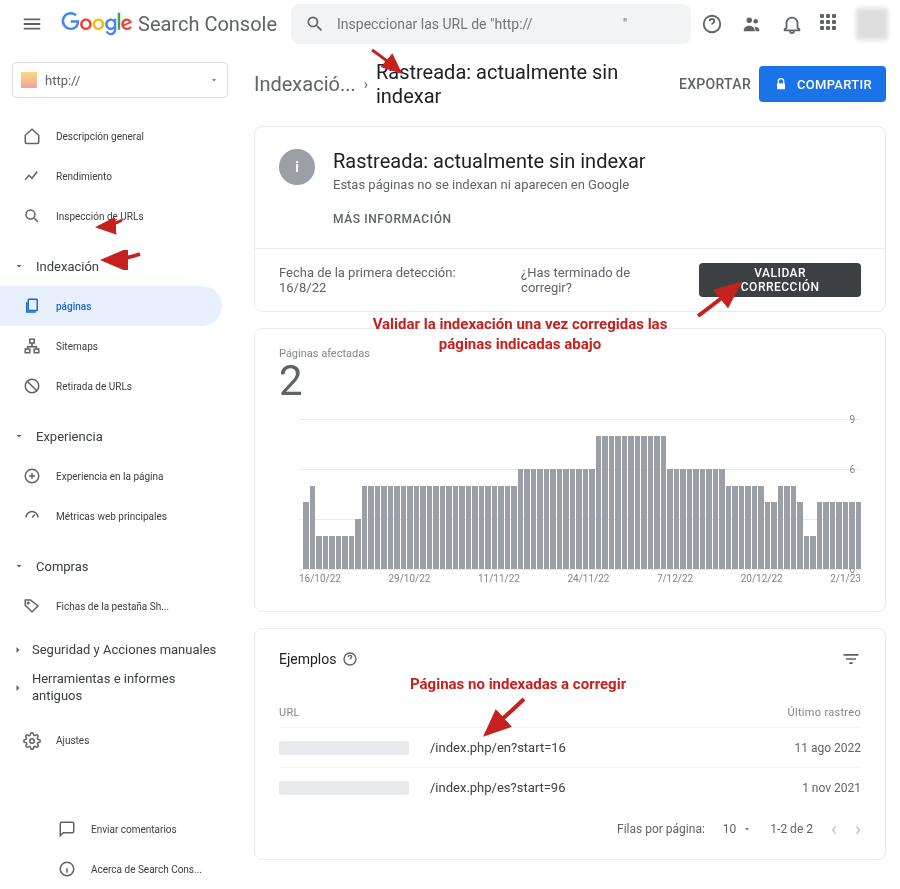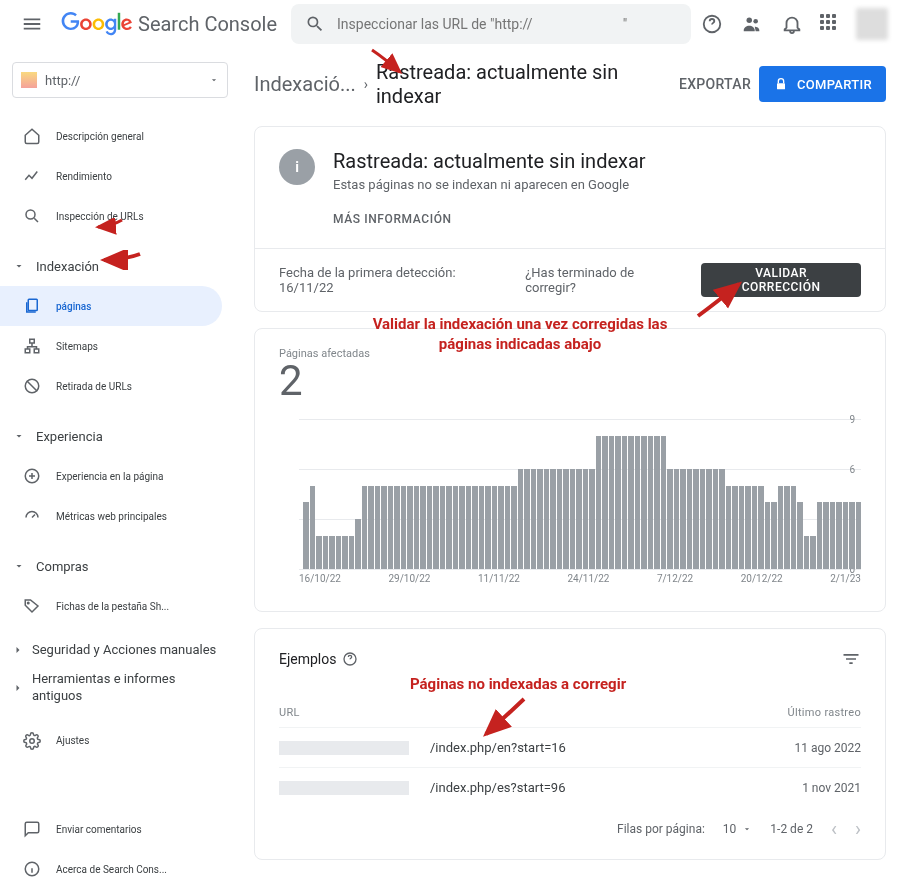--- a/index.html
+++ b/index.html
@@ -22,21 +22,21 @@
 .property-picker .label { flex:1; font-size:13px; color:#5f6368; white-space:nowrap; overflow:hidden; text-overflow:ellipsis; }
 .nav-item { height: 40px; display:flex; align-items:center; gap: 14px; padding: 0 12px 0 22px; cursor:pointer; color:#3c4043; font-size: 10px; border-top-right-radius: 20px; border-bottom-right-radius: 20px; margin-right: 18px; }
 .nav-item.selected { background:#e8f0fe; color:#1967d2; font-weight:500; }
 .nav-item .mi { width:20px; height:20px; display:flex; align-items:center; justify-content:center; color:#5f6368; }
 .nav-item.selected .mi { color:#1967d2; }
 .nav-section { height: 40px; display:flex; align-items:center; gap: 10px; padding: 0 12px; cursor:pointer; color:#3c4043; font-size: 13px; }
 .nav-section .chev { width:14px; }
 .nav-small { font-size:13px; color:#3c4043; padding: 6px 12px 6px 34px; line-height:1.3; cursor:pointer; display:flex; align-items:center; gap:8px; }
 .nav-small .chev { margin-left:-22px; }
 .divider { height: 10px; }
-.sidebar-footer { position: absolute; bottom: 0; width: 240px; background:#fff; }
+.sidebar-footer { position: absolute; bottom: 0; width: 240px; background:#fff;padding-left:35px; }
 .main { flex:1; background:#fff; overflow-y:auto; padding: 12px 14px 0 14px; position:relative; }
 .breadcrumb-row { display:flex; align-items:center; gap: 8px; margin-bottom: 18px; }
 .breadcrumb-row .crumb { color:#5f6368; font-size: 20px; }
 .breadcrumb-row .crumb.active { color:#202124; }
 .breadcrumb-row .sep { color:#5f6368; }
 .export-btn { margin-left:auto; display:flex; align-items:center; gap:8px; color:#5f6368; font-size:14px; font-weight:500; cursor:pointer; letter-spacing:.3px; }
 .share-btn { background:#1a73e8; color:#fff; border:none; height:36px; padding: 0 14px; border-radius:4px; display:flex; align-items:center; gap:8px; font-size:13px; font-weight:500; cursor:pointer; letter-spacing:.3px; }
 .card { border:1px solid #e8eaed; border-radius:8px; margin-bottom: 16px; background:#fff; }
 .status-card { padding: 22px 24px; display:flex; gap:18px; align-items:flex-start; border-bottom:1px solid #e8eaed; }
 .info-circle { width:36px; height:36px; border-radius:50%; background:#9aa0a6; color:#fff; display:flex; align-items:center; justify-content:center; font-weight:700; flex-shrink:0; }
@@ -319,21 +319,21 @@
     <div class="card">
       <div class="status-card">
         <div class="info-circle">i</div>
         <div>
           <div class="status-title">Rastreada: actualmente sin indexar</div>
           <div class="status-sub">Estas páginas no se indexan ni aparecen en Google</div>
           <div class="more-info">MÁS INFORMACIÓN</div>
         </div>
       </div>
       <div class="validate-row">
-        <span class="detect"><span>Fecha de la primera detección: </span><span>16/11/22</span></span>
+        <span class="detect"><span>Fecha de la primera detección: </span><span>16/8/22</span></span>
         <span class="q">¿Has terminado de corregir?</span>
         <button class="validate-btn">VALIDAR CORRECCIÓN</button>
       </div>
     </div>
 
     <div class="card chart-card">
       <div class="pa-label">Páginas afectadas</div>
       <div class="pa-value">2</div>
       <div class="chart-wrap" id="chart">
           <div class="grid-line" style="top: calc(88.2353%);"></div>

